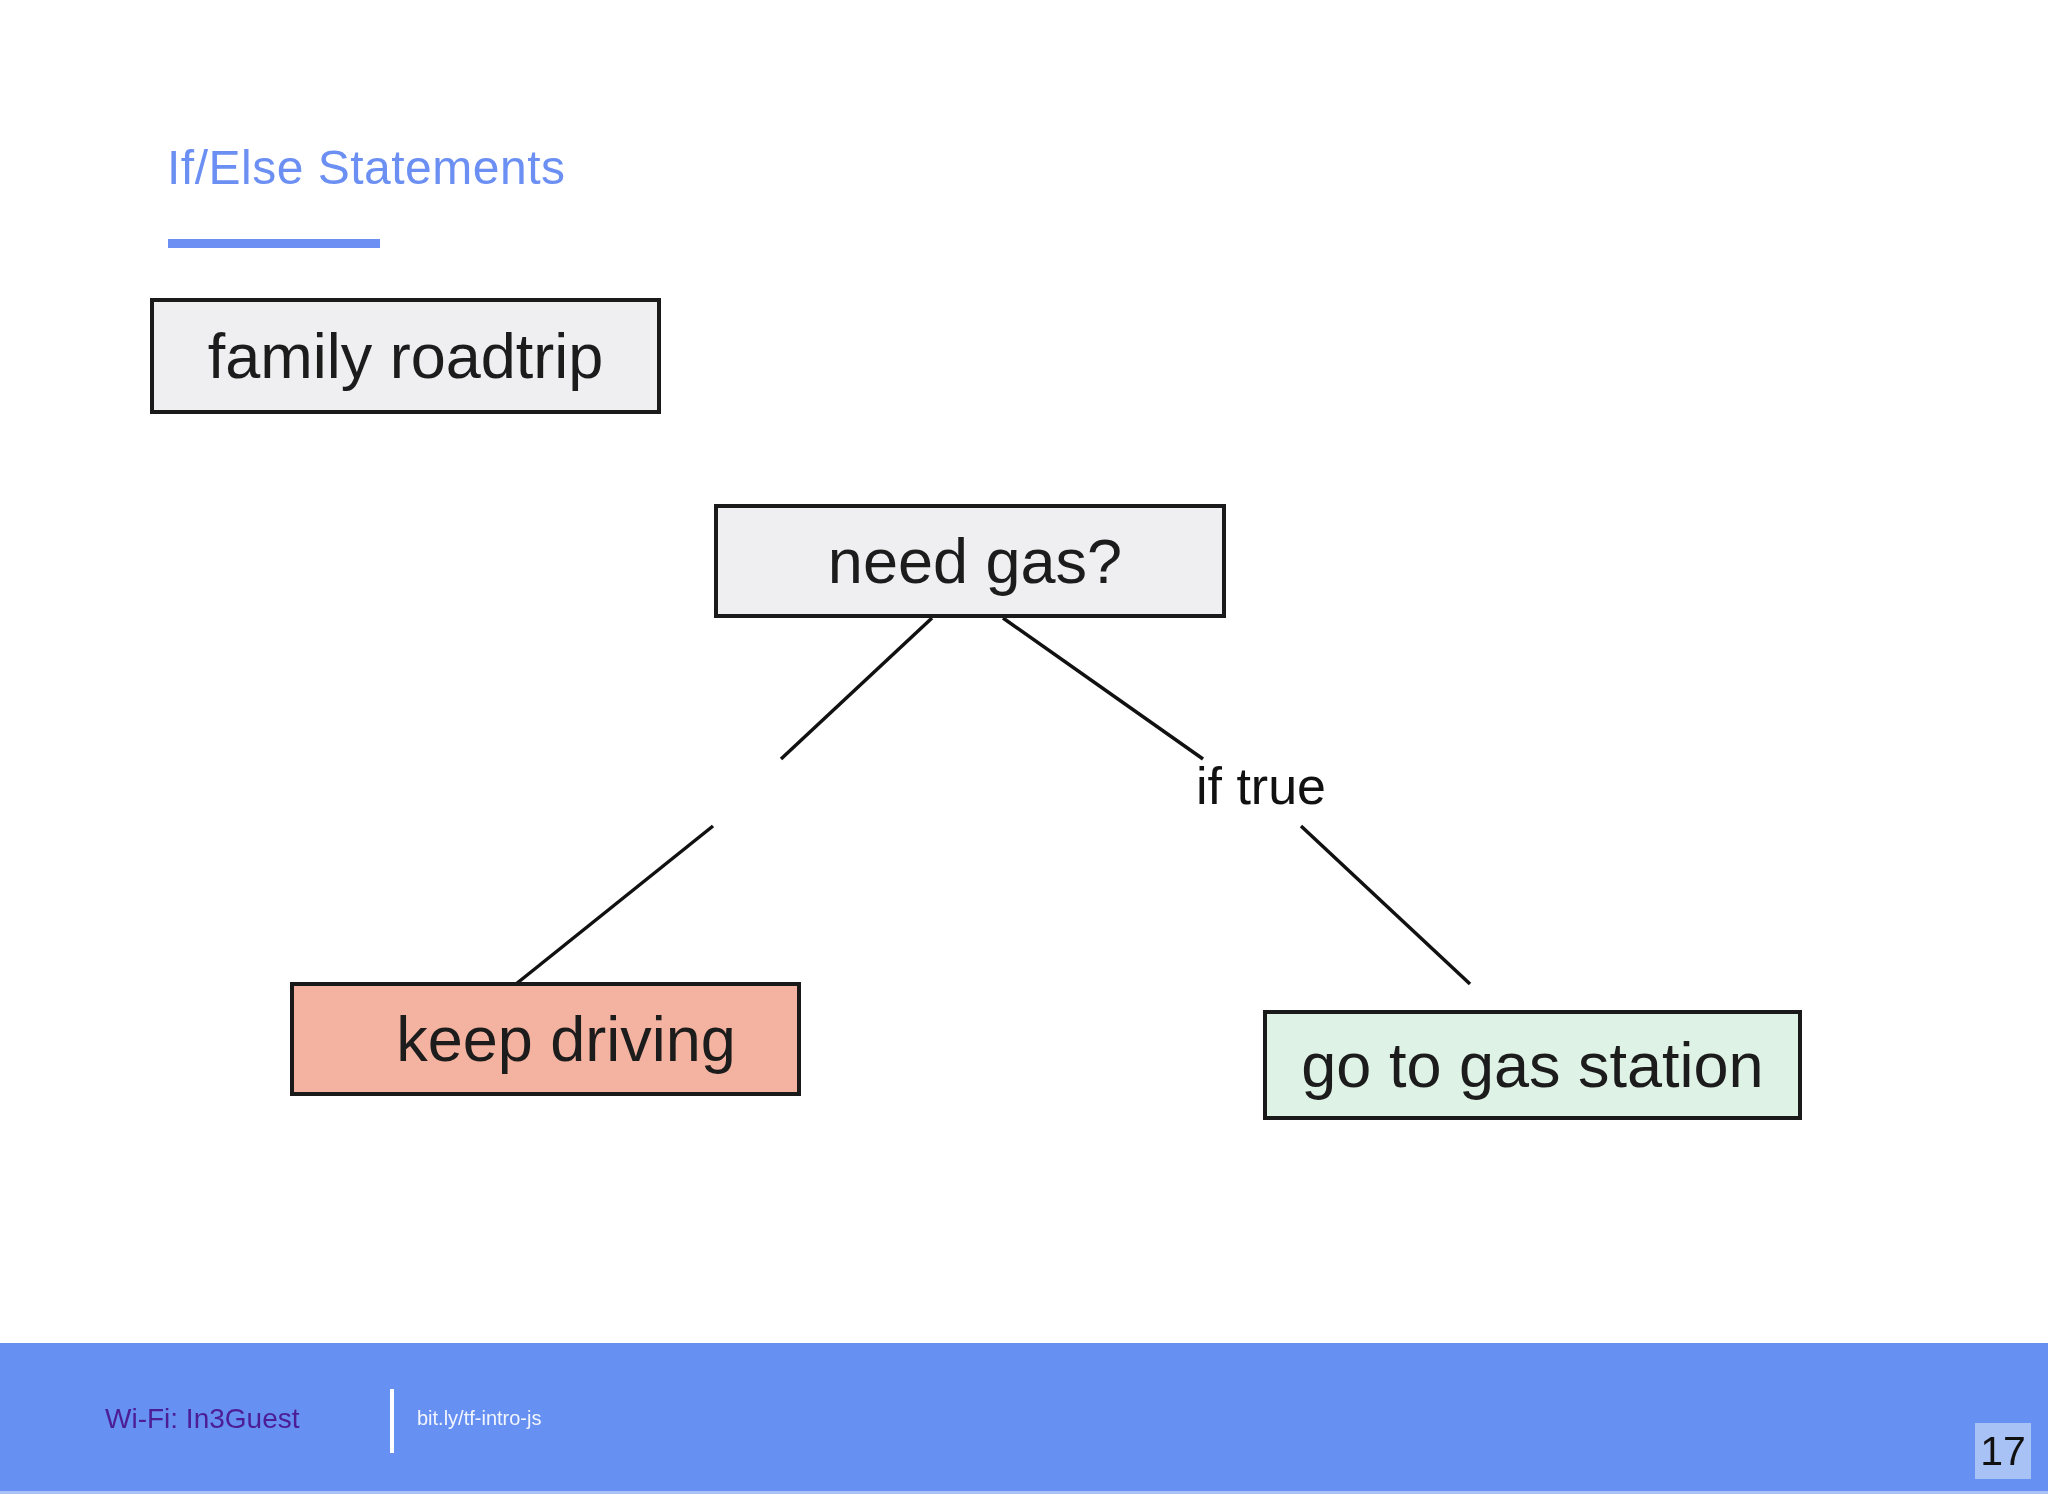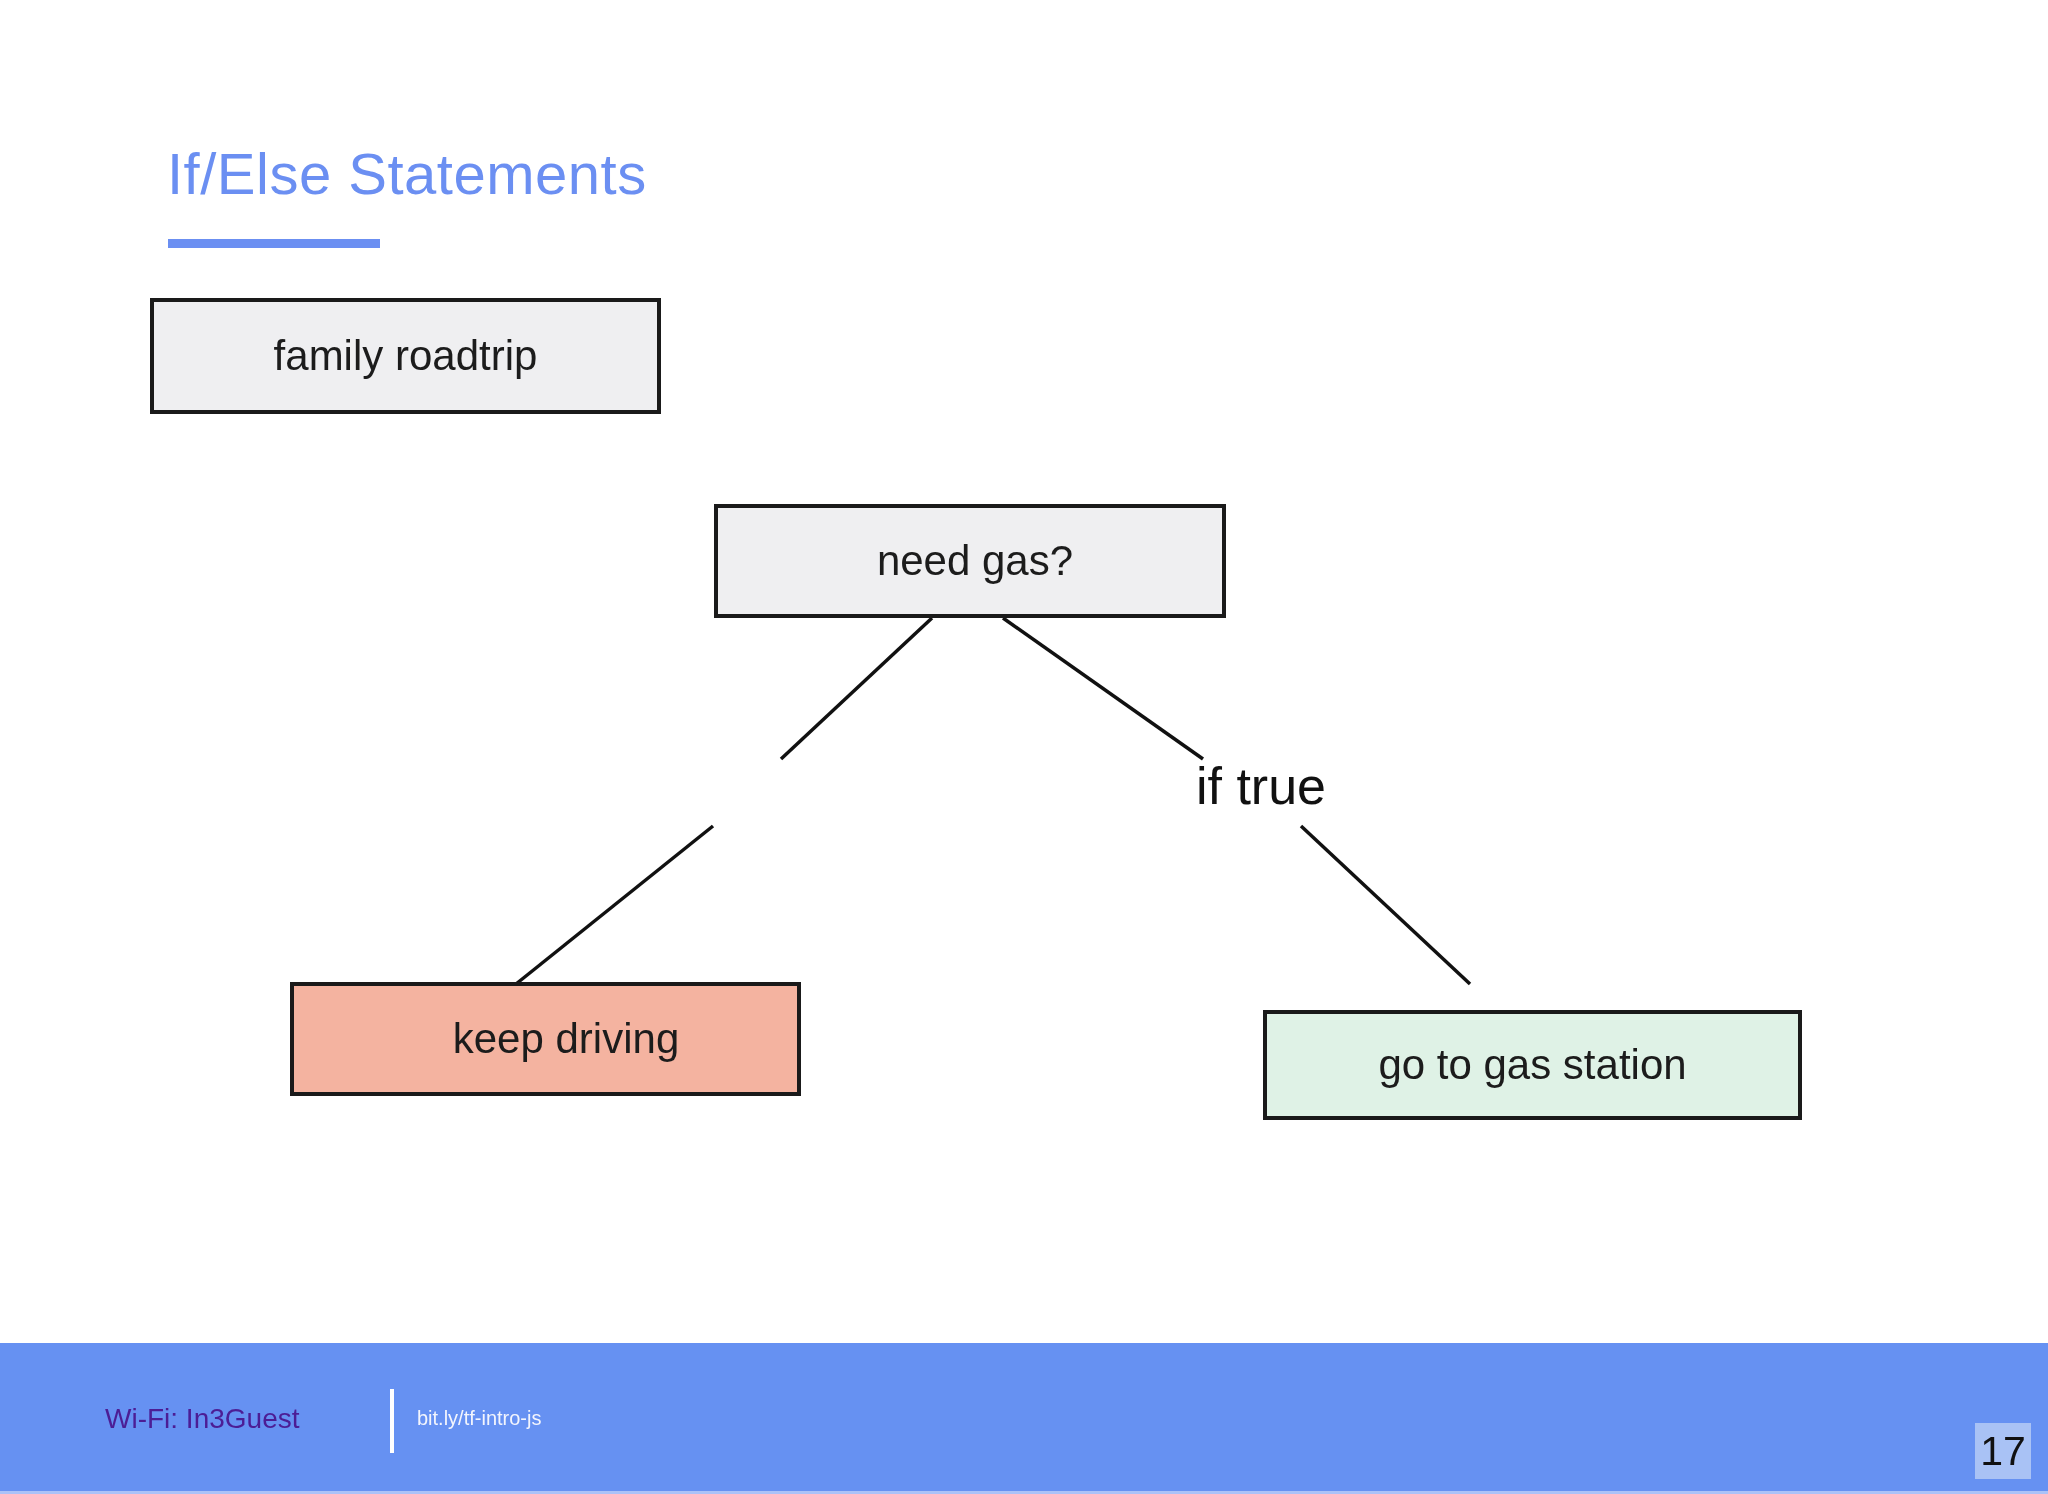--- a/index.html
+++ b/index.html
@@ -13,21 +13,21 @@
     width: 2048px;
     height: 1494px;
     background: #ffffff;
     overflow: hidden;
   }
   
   .title {
     position: absolute;
     left: 167px;
     top: 140px;
-    font-size: 58px;
+    font-size: 48px;
     font-weight: 400;
     color: #6b8ff2;
     letter-spacing: 0.5px;
     white-space: nowrap;
   }
   .title-underline {
     position: absolute;
     left: 168px;
     top: 239px;
     width: 212px;
@@ -35,21 +35,21 @@
     background: #6b8ff2;
   }
   
   .node {
     position: absolute;
     box-sizing: border-box;
     border: 4px solid #1a1a1a;
     display: flex;
     align-items: center;
     justify-content: center;
-    font-size: 42px;
+    font-size: 63px;
     color: #1c1c1c;
     white-space: nowrap;
   }
   .node-root {
     left: 150px;
     top: 298px;
     width: 511px;
     height: 116px;
     background: #efeff1;
   }

